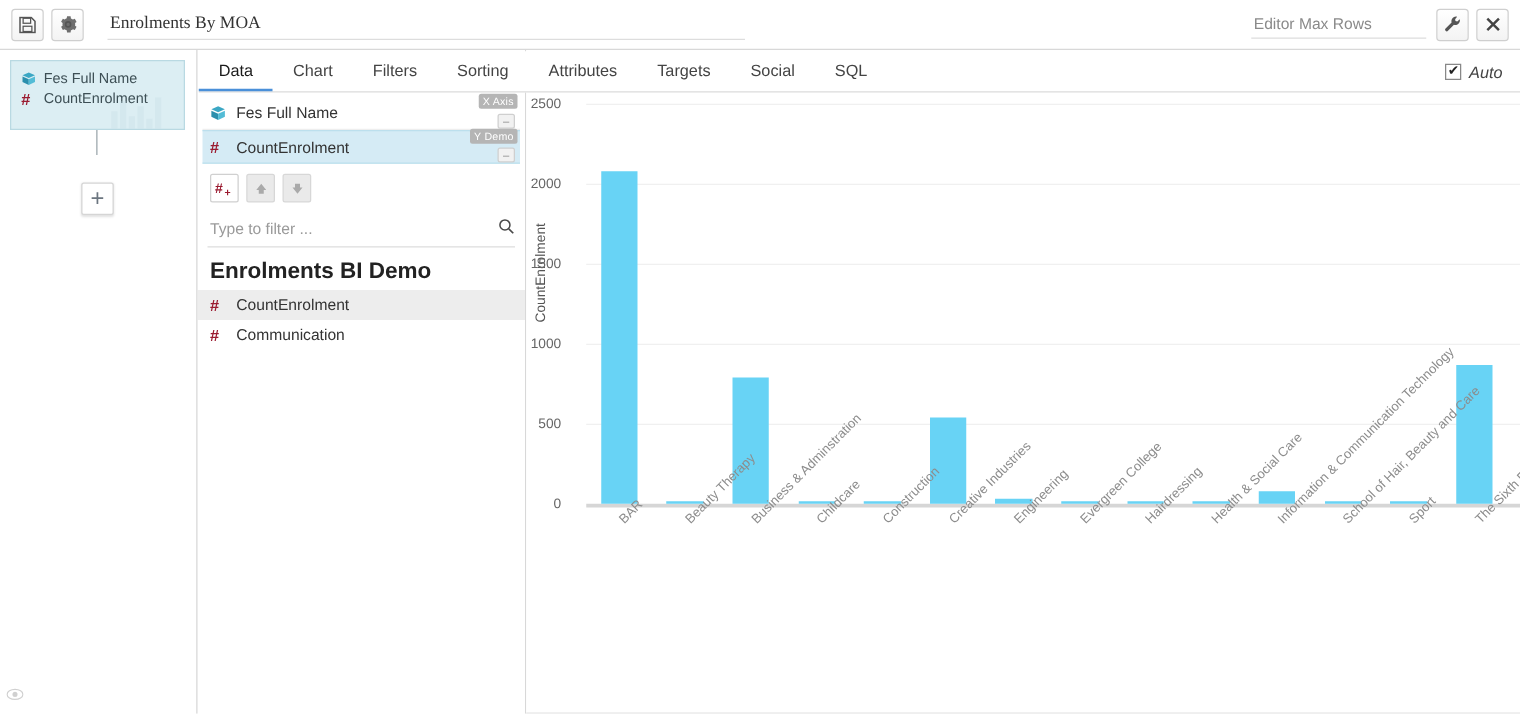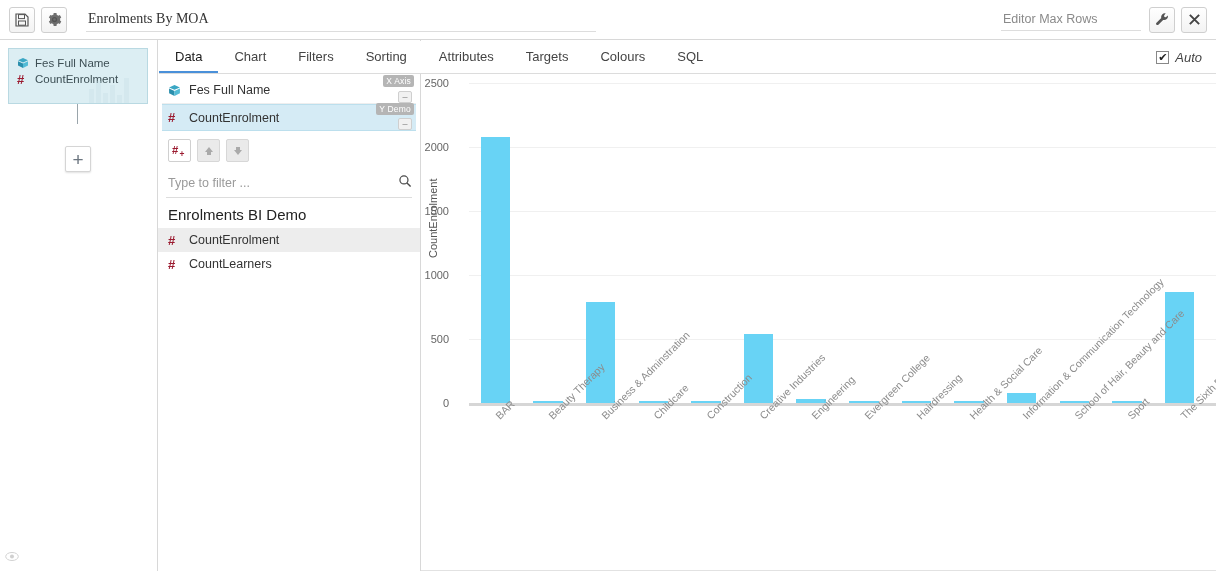--- a/index.html
+++ b/index.html
@@ -135,21 +135,21 @@
   .filterbar {
     display: flex; align-items: center; margin: 0 8px 0 8px;
     border-bottom: 1px solid #ddd; padding-bottom: 3px;
   }
   .filter-input {
     flex: 1 1 auto; border: none; outline: none; font-size: 12.5px; color: #555;
     background: transparent; padding: 4px 2px;
     font-family: "Liberation Sans", sans-serif;
   }
   .filter-input::placeholder { color: #9a9a9a; }
-  .group-head { font-size: 15px; font-weight: normal; color: #222; padding: 8px 10px 5px 10px; }
+  .group-head { font-size: 18px; font-weight: bold; color: #222; padding: 8px 10px 5px 10px; }
   .field-row {
     height: 24px; display: flex; align-items: center; padding: 0 10px;
     font-size: 12.5px; color: #333; cursor: pointer;
   }
   .field-row.hl { background: #ededed; }
   .field-row .ic { width: 16px; margin-right: 5px; display:flex; align-items:center;}
 
   
   .chartarea { flex: 1 1 auto; position: relative; background: #fff; padding-top: 33px; min-width: 0; }
   .plot { position: absolute; left: 0; right: 0; top: 33px; bottom: 0; }
@@ -220,21 +220,21 @@
     <div class="tab">
         <span>Sorting</span>
       </div>
     <div class="tab">
         <span>Attributes</span>
       </div>
     <div class="tab">
         <span>Targets</span>
       </div>
     <div class="tab">
-        <span>Colours</span>
+        <span>Social</span>
       </div>
     <div class="tab">
         <span>SQL</span>
       </div>
     <div class="auto-wrap">
       <span class="cbx">✔</span>
       <span class="auto-label">Auto</span>
     </div>
   </div>
 
@@ -331,21 +331,21 @@
         </div>
 
         <div class="group-head">Enrolments BI Demo</div>
 
         <div class="field-row hl">
           <span class="ic hash">#</span>
           <span>CountEnrolment</span>
         </div>
         <div class="field-row">
           <span class="ic hash">#</span>
-          <span>CountLearners</span>
+          <span>Communication</span>
         </div>
       </div>
     </div>
 
     <div class="chartarea">
       <div class="plot">
         <div class="ytitle">CountEnrolment</div>
         <div class="yticks">
             <div class="ytick" style="top: 330px;">0</div>
             <div class="ytick" style="top: 266px;">500</div>

